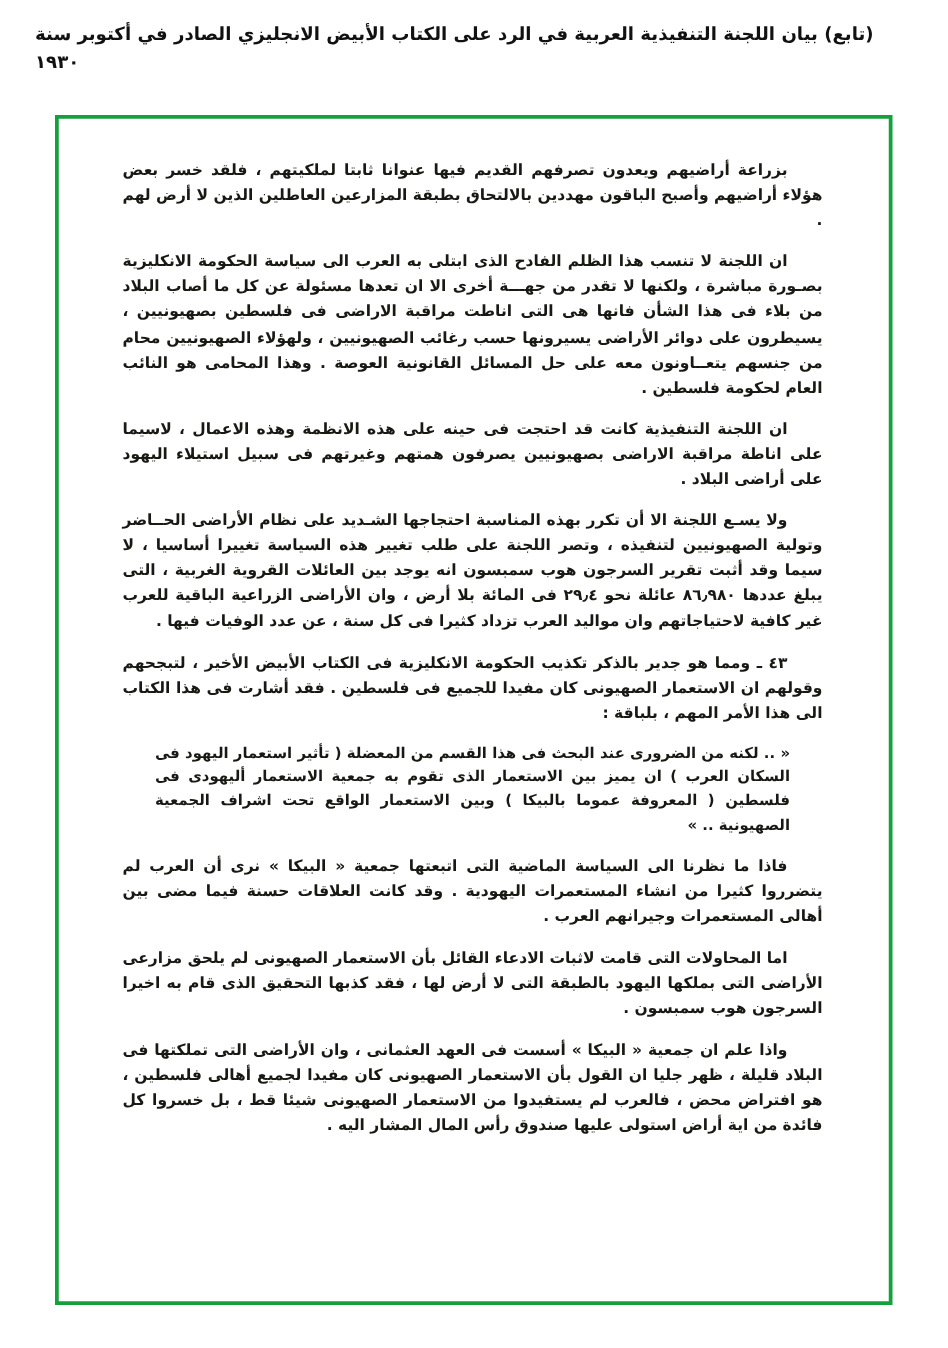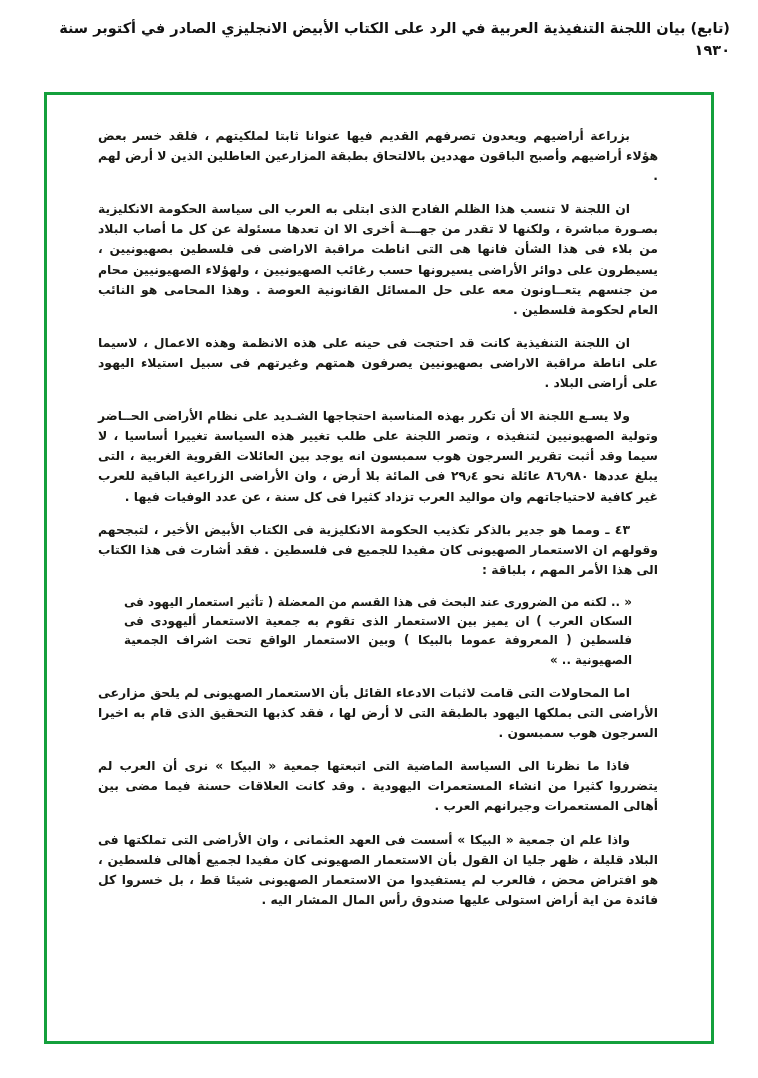--- a/index.html
+++ b/index.html
@@ -16,21 +16,21 @@
     overflow: hidden;
   }
   .page {
     width: 758px;
     height: 1078px;
     position: relative;
     box-sizing: border-box;
   }
   .header {
     padding: 18px 28px 0 28px;
-    text-align: right;
+    text-align: left;
   }
   .header-title {
     font-family: "DejaVu Sans", sans-serif;
     font-weight: bold;
     font-size: 14.5px;
     line-height: 1.5;
     color: #111;
     direction: rtl;
     letter-spacing: 0px;
   }
@@ -97,18 +97,18 @@
   <div class="frame"></div>
 
   <div class="content">
     <div class="spacer-top"></div>
     <p class="para">بزراعة أراضيهم ويعدون تصرفهم القديم فيها عنوانا ثابتا لملكيتهم ، فلقد خسر بعض هؤلاء أراضيهم وأصبح الباقون مهددين بالالتحاق بطبقة المزارعين العاطلين الذين لا أرض لهم .</p>
     <p class="para">ان اللجنة لا تنسب هذا الظلم الفادح الذى ابتلى به العرب الى سياسة الحكومة الانكليزية بصـورة مباشرة ، ولكنها لا تقدر من جهـــة أخرى الا ان تعدها مسئولة عن كل ما أصاب البلاد من بلاء فى هذا الشأن فانها هى التى اناطت مراقبة الاراضى فى فلسطين بصهيونيين ، يسيطرون على دوائر الأراضى يسيرونها حسب رغائب الصهيونيين ، ولهؤلاء الصهيونيين محام من جنسهم يتعــاونون معه على حل المسائل القانونية العوصة . وهذا المحامى هو النائب العام لحكومة فلسطين .</p>
     <p class="para">ان اللجنة التنفيذية كانت قد احتجت فى حينه على هذه الانظمة وهذه الاعمال ، لاسيما على اناطة مراقبة الاراضى بصهيونيين يصرفون همتهم وغيرتهم فى سبيل استيلاء اليهود على أراضى البلاد .</p>
     <p class="para">ولا يسـع اللجنة الا أن تكرر بهذه المناسبة احتجاجها الشـديد على نظام الأراضى الحــاضر وتولية الصهيونيين لتنفيذه ، وتصر اللجنة على طلب تغيير هذه السياسة تغييرا أساسيا ، لا سيما وقد أثبت تقرير السرجون هوب سمبسون انه يوجد بين العائلات القروية الغربية ، التى يبلغ عددها ٨٦٫٩٨٠ عائلة نحو ٢٩٫٤ فى المائة بلا أرض ، وان الأراضى الزراعية الباقية للعرب غير كافية لاحتياجاتهم وان مواليد العرب تزداد كثيرا فى كل سنة ، عن عدد الوفيات فيها .</p>
     <p class="para">٤٣ ـ ومما هو جدير بالذكر تكذيب الحكومة الانكليزية فى الكتاب الأبيض الأخير ، لتبجحهم وقولهم ان الاستعمار الصهيونى كان مفيدا للجميع فى فلسطين . فقد أشارت فى هذا الكتاب الى هذا الأمر المهم ، بلباقة :</p>
     <p class="quote">« .. لكنه من الضرورى عند البحث فى هذا القسم من المعضلة ( تأثير استعمار اليهود فى السكان العرب ) ان يميز بين الاستعمار الذى تقوم به جمعية الاستعمار أليهودى فى فلسطين ( المعروفة عموما بالبيكا ) وبين الاستعمار الواقع تحت اشراف الجمعية الصهيونية .. »</p>
+    <p class="para">فاذا ما نظرنا الى السياسة الماضية التى اتبعتها جمعية « البيكا » نرى أن العرب لم يتضرروا كثيرا من انشاء المستعمرات اليهودية . وقد كانت العلاقات حسنة فيما مضى بين أهالى المستعمرات وجيرانهم العرب .</p>
     <p class="para">اما المحاولات التى قامت لاثبات الادعاء القائل بأن الاستعمار الصهيونى لم يلحق مزارعى الأراضى التى بملكها اليهود بالطبقة التى لا أرض لها ، فقد كذبها التحقيق الذى قام به اخيرا السرجون هوب سمبسون .</p>
-    <p class="para">فاذا ما نظرنا الى السياسة الماضية التى اتبعتها جمعية « البيكا » نرى أن العرب لم يتضرروا كثيرا من انشاء المستعمرات اليهودية . وقد كانت العلاقات حسنة فيما مضى بين أهالى المستعمرات وجيرانهم العرب .</p>
     <p class="para">واذا علم ان جمعية « البيكا » أسست فى العهد العثمانى ، وان الأراضى التى تملكتها فى البلاد قليلة ، ظهر جليا ان القول بأن الاستعمار الصهيونى كان مفيدا لجميع أهالى فلسطين ، هو افتراض محض ، فالعرب لم يستفيدوا من الاستعمار الصهيونى شيئا قط ، بل خسروا كل فائدة من اية أراض استولى عليها صندوق رأس المال المشار اليه .</p>
   </div>
 
 </div>
 
 </body></html>

